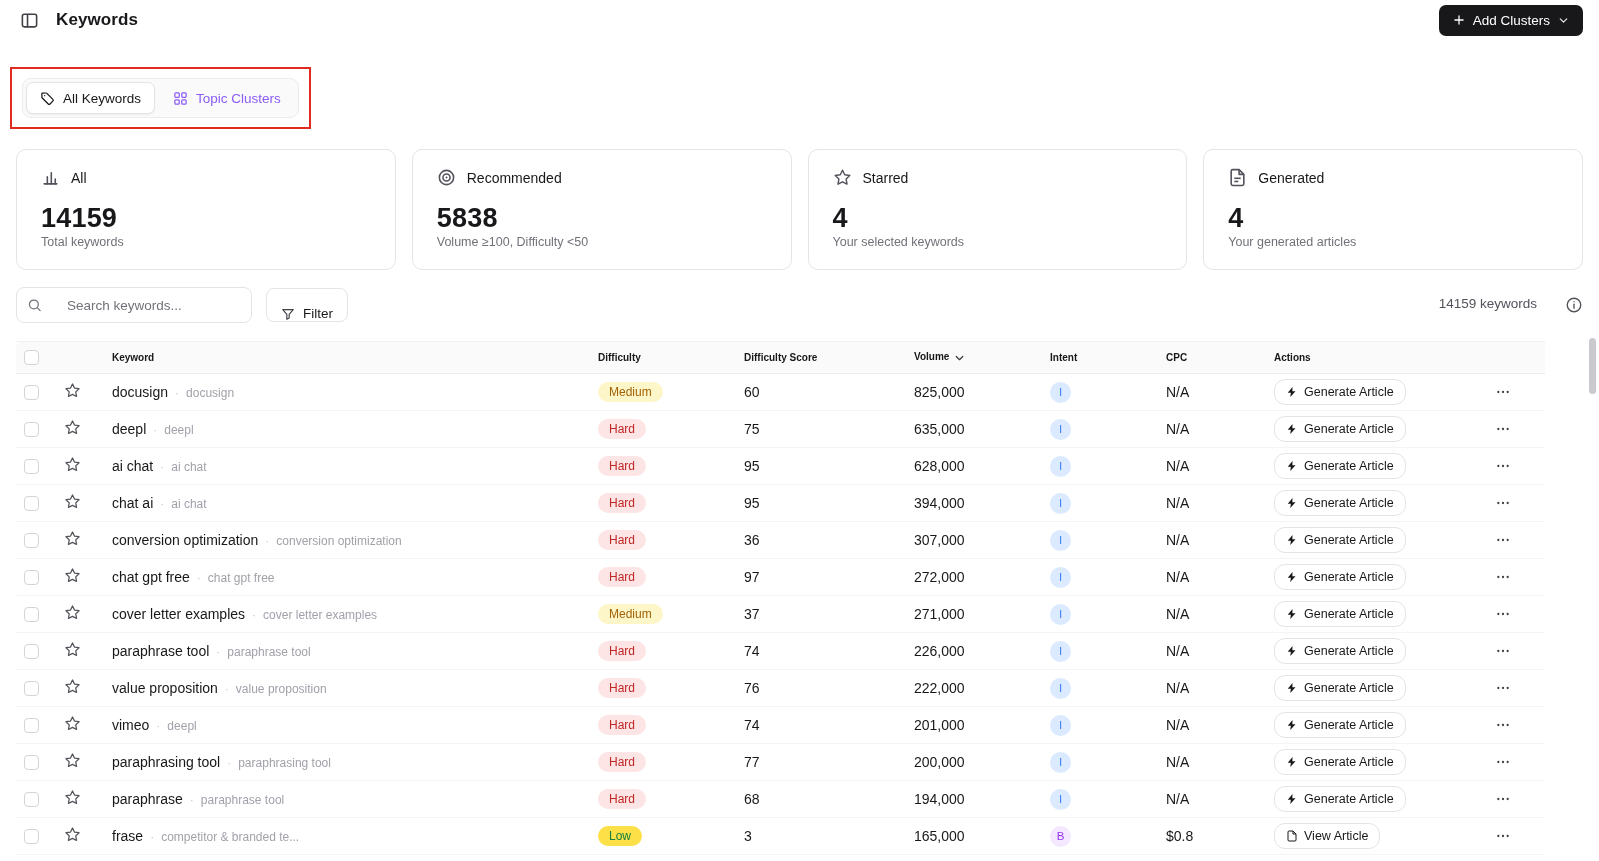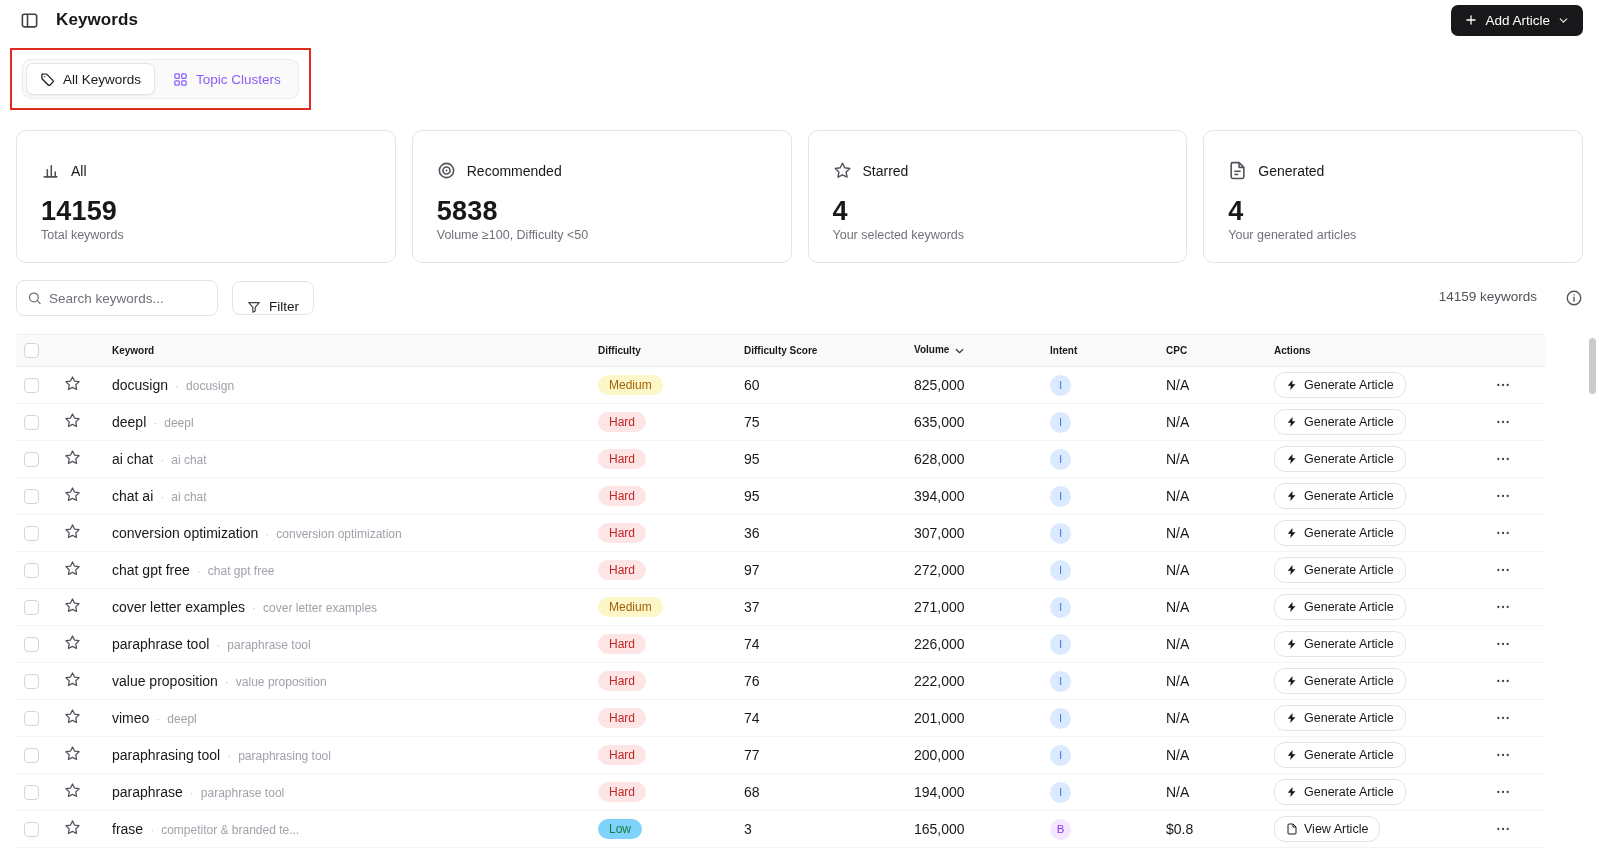--- a/index.html
+++ b/index.html
@@ -18,47 +18,47 @@
     color: #3f3f46; background: transparent; border: none; cursor: pointer; border-radius: 6px; }
   .icon-btn svg { width: 19px; height: 19px; }
   .page-title { font-size: 17px; font-weight: 700; letter-spacing: .1px; }
   .add-btn { margin-left: auto; display: inline-flex; align-items: center; gap: 7px;
     background: #18181b; color: #fff; border: none; border-radius: 7px; height: 31px;
     padding: 0 13px; font-size: 13.5px; font-weight: 500; font-family: inherit; cursor: pointer; }
   .add-btn svg { width: 14px; height: 14px; }
   .add-btn .chev { width: 13px; height: 13px; opacity: .9; }
 
   
-  .tabs-annotation { margin: 8px 0 0 10px; width: fit-content; border: 2.5px solid #e02b20;
+  .tabs-annotation { margin: 27px 0 0 10px; width: fit-content; border: 2.5px solid #e02b20;
     padding: 9px 10px; }
   .seg-control { display: inline-flex; align-items: center; gap: 4px; background: #fafafa;
     border: 1px solid #ececef; border-radius: 9px; padding: 3px; }
   .seg-btn { display: inline-flex; align-items: center; gap: 8px; height: 32px; padding: 0 13px;
     border-radius: 7px; border: 1px solid transparent; background: transparent; color: #8b5cf6;
     font-size: 13.5px; font-weight: 500; font-family: inherit; cursor: pointer; }
   .seg-btn svg { width: 15px; height: 15px; }
   .seg-btn.active { background: #fff; border-color: #e4e4e7; color: #18181b;
     box-shadow: 0 1px 2px rgba(0,0,0,.06); }
 
   
   .stats { display: grid; grid-template-columns: repeat(4, 1fr); gap: 16px; margin: 20px 16px 0; }
-  .card { border: 1px solid #e4e4e7; border-radius: 10px; padding: 30px 24px 20px; background: #fff; }
+  .card { border: 1px solid #e4e4e7; border-radius: 10px; padding: 18px 24px 20px; background: #fff; }
   .card-head { display: flex; align-items: center; gap: 11px; color: #3f3f46; }
   .card-head svg { width: 19px; height: 19px; color: #52525b; }
   .card-title { font-size: 14px; font-weight: 500; color: #18181b; }
   .card-value { font-size: 27px; font-weight: 700; margin-top: 16px; letter-spacing: .2px; }
   .card-sub { font-size: 12.5px; color: #71717a; margin-top: 1px; }
 
   
   .toolbar { display: flex; align-items: center; margin: 17px 16px 0; gap: 14px; }
   .search-wrap { position: relative; }
   .search-wrap svg { position: absolute; left: 11px; top: 50%; transform: translateY(-50%);
     width: 15px; height: 15px; color: #71717a; }
-  .search-input { width: 202px; height: 36px; border: 1px solid #e4e4e7; border-radius: 8px;
-    padding: 0 10px 0 32px; font-size: 13.5px; font-family: inherit; color: #18181b; outline: none; }
+  .search-input { width: 236px; height: 36px; border: 1px solid #e4e4e7; border-radius: 8px;
+    padding: 0 10px 0 50px; font-size: 13.5px; font-family: inherit; color: #18181b; outline: none; }
   .search-input::placeholder { color: #71717a; }
   .filter-btn { display: inline-flex; align-items: flex-end; gap: 8px; height: 34px; padding: 0 14px;
     background: #fff; border: 1px solid #e4e4e7; border-radius: 8px; font-size: 13.5px;
     font-weight: 500; font-family: inherit; color: #18181b; cursor: pointer; }
   .filter-btn svg { width: 14px; height: 14px; color: #3f3f46; }
   .toolbar-right { margin-left: auto; display: flex; align-items: flex-start; gap: 28px; }
   .kw-count { font-size: 13.5px; color: #52525b; }
   .info-btn { background: none; border: none; color: #52525b; cursor: pointer; padding: 0; }
   .info-btn svg { width: 18px; height: 18px; }
 
@@ -77,21 +77,21 @@
     border-radius: 4px; background: #fff; cursor: pointer; vertical-align: middle; }
   .star-btn { background: none; border: none; padding: 0; cursor: pointer; color: #52525b; }
   .star-btn svg { width: 17px; height: 17px; }
   .kw-main { font-size: 14px; color: #18181b; }
   .kw-cluster { font-size: 12px; color: #a1a1aa; margin-left: 7px; }
   .kw-dot { color: #c5c5ca; font-size: 12px; margin-left: 7px; }
   .badge { display: inline-block; padding: 3px 11px; border-radius: 999px; font-size: 12px;
     font-weight: 500; }
   .diff-medium { background: #fdf6c9; color: #a16207; }
   .diff-hard   { background: #fde5e5; color: #c02626; }
-  .diff-low    { background: #7dd3fc; color: #15803d; }
+  .diff-low    { background: #fde047; color: #15803d; }
   .intent-badge { display: inline-flex; width: 21px; height: 21px; border-radius: 50%;
     align-items: center; justify-content: center; font-size: 11.5px; font-weight: 500; }
   .intent-i { background: #dbeafe; color: #3b82f6; }
   .intent-b { background: #f3e8ff; color: #9333ea; }
   .action-btn { display: inline-flex; align-items: center; gap: 6px; border: 1px solid #e4e4e7;
     background: #fff; border-radius: 11px; padding: 5px 11px; font-size: 12.5px; font-weight: 500;
     font-family: inherit; color: #18181b; cursor: pointer; }
   .action-btn svg { width: 12px; height: 12px; }
   .more-btn { background: none; border: none; color: #3f3f46; cursor: pointer; padding: 2px 6px; }
   .more-btn svg { width: 16px; height: 16px; }
@@ -110,21 +110,21 @@
       <rect x="3" y="4" width="18" height="16" rx="2.5"></rect>
         <line x1="9.5" y1="4" x2="9.5" y2="20"></line>
     </svg>
   </button>
   <h1 class="page-title">Keywords</h1>
   <button class="add-btn">
     <svg viewBox="0 0 24 24" fill="none" stroke="currentColor" stroke-width="2.2" stroke-linecap="round">
         <line x1="12" y1="5" x2="12" y2="19"></line>
         <line x1="5" y1="12" x2="19" y2="12"></line>
       </svg>
-    <span>Add Article</span>
+    <span>Add Clusters</span>
     <svg class="chev" viewBox="0 0 24 24" fill="none" stroke="currentColor" stroke-width="2.2" stroke-linecap="round" stroke-linejoin="round">
         <polyline points="6 9 12 15 18 9"></polyline>
       </svg>
   </button>
 </header>
 
 <div class="tabs-annotation">
   <div class="seg-control">
     <button class="seg-btn active">
       <svg viewBox="0 0 24 24" fill="none" stroke="currentColor" stroke-width="2" stroke-linejoin="round">

